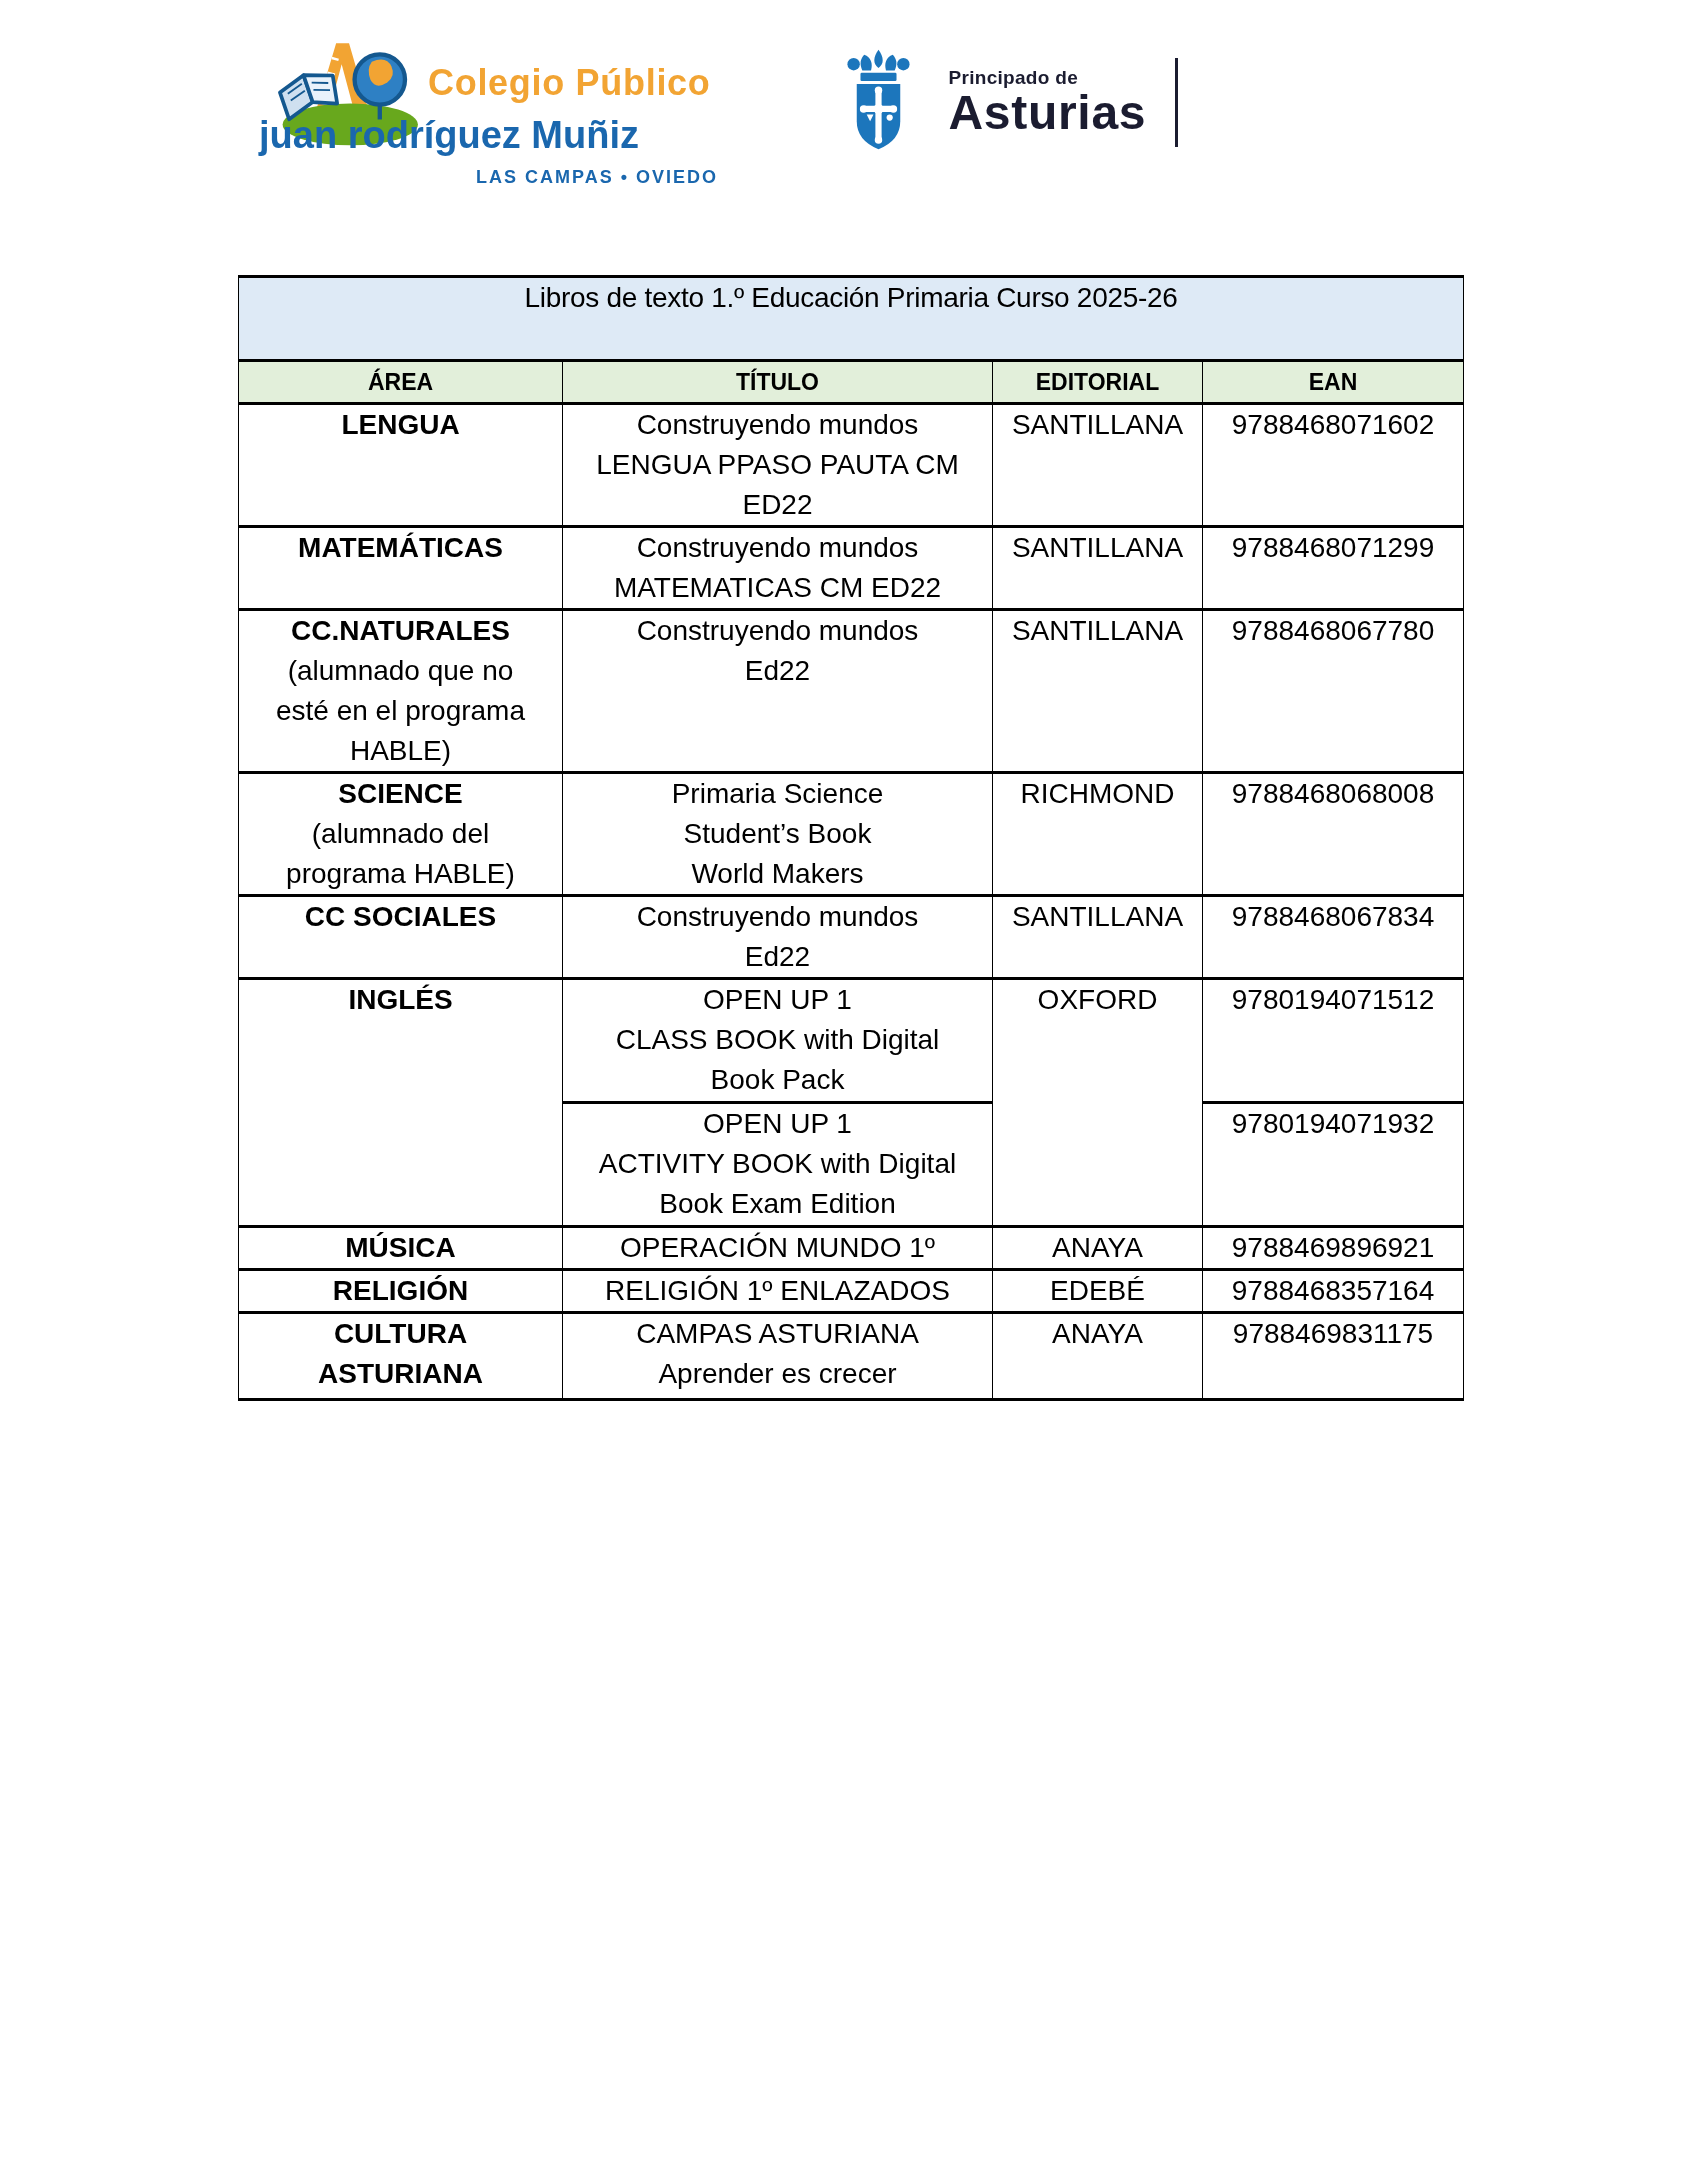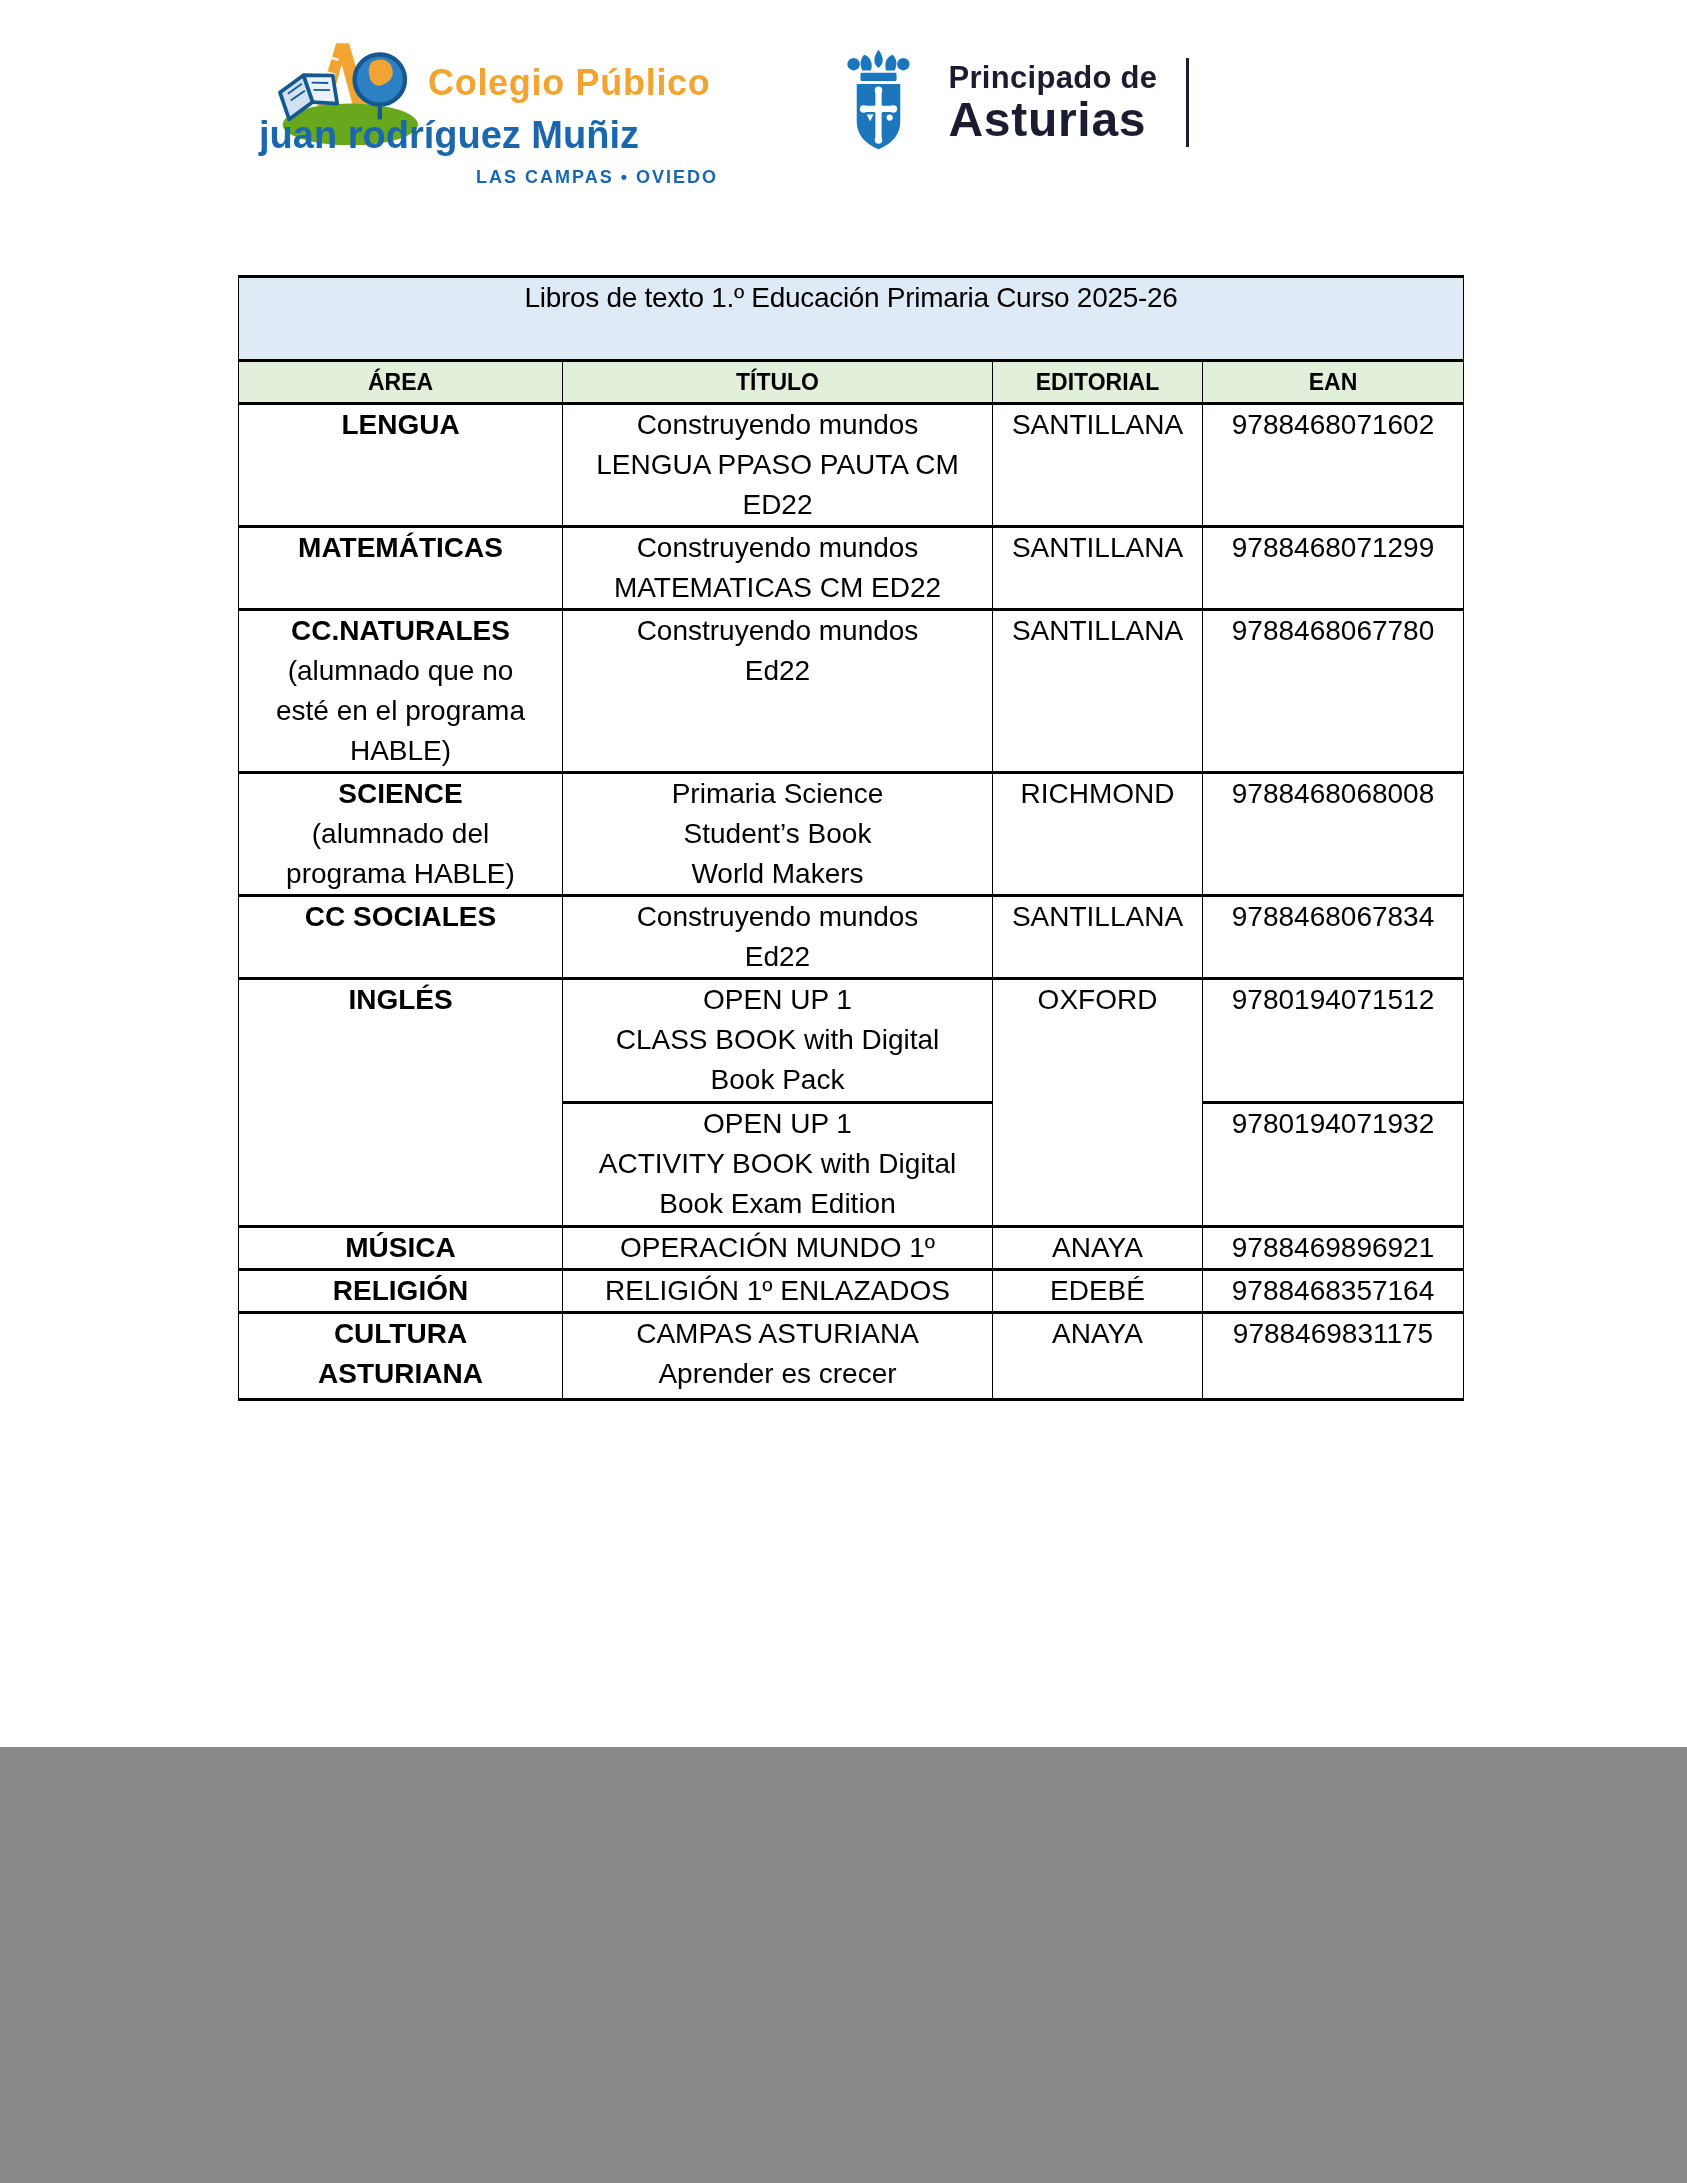--- a/index.html
+++ b/index.html
@@ -1,37 +1,37 @@
 <!DOCTYPE html>
 <html style="font-size:10.6px"><head>
 <meta charset="utf-8">
 <style>
   html,body{margin:0;padding:0;background:#888;}
   .page{
     position:relative;
-    width:1687px;height:1747px;
+    width:1687px;height:2183px;
     background:#ffffff;
     font-family:"Liberation Sans",sans-serif;
     color:#000;
     overflow:hidden;
     margin:0 auto;
   }
 
   
   .school-logo{position:absolute;left:259px;top:25px;width:450px;height:165px;}
   .school-illus{position:absolute;left:17px;top:1.3px;width:151px;height:123px;}
   .sl-line1{position:absolute;left:169px;top:37px;font-size:36px;font-weight:bold;color:#F2A433;letter-spacing:0.7px;white-space:nowrap;}
   .sl-line2{position:absolute;left:0px;top:89px;font-size:38px;font-weight:bold;color:#1A67AE;white-space:nowrap;}
   .sl-line3{position:absolute;left:217px;top:142px;font-size:18px;font-weight:bold;color:#1A67AE;letter-spacing:2px;white-space:nowrap;}
 
   
   .gov-logo{position:absolute;left:835px;top:41px;height:123px;display:flex;align-items:center;}
   .gov-shield{width:87px;height:112px;flex:0 0 auto;}
   .gov-principado{margin-left:26.5px;color:#1B1C30;}
-  .gp-top{font-size:31px;font-weight:bold;line-height:1.15;letter-spacing:0.3px;}
+  .gp-top{font-size:19px;font-weight:bold;line-height:1.15;letter-spacing:0.3px;}
   .gp-name{font-size:48px;font-weight:bold;line-height:1.02;letter-spacing:0.7px;}
   .gov-divider{width:2.6px;height:89px;background:#1B1C30;margin:0 29px;flex:0 0 auto;}
   .gov-consejeria{color:#1B1C30;font-size:34px;line-height:1.35;font-weight:normal;}
 
   
   table.doc{
     position:absolute;left:238px;top:275px;
     width:1225px;
     border-collapse:collapse;table-layout:fixed;padding-left:35px;
   }

